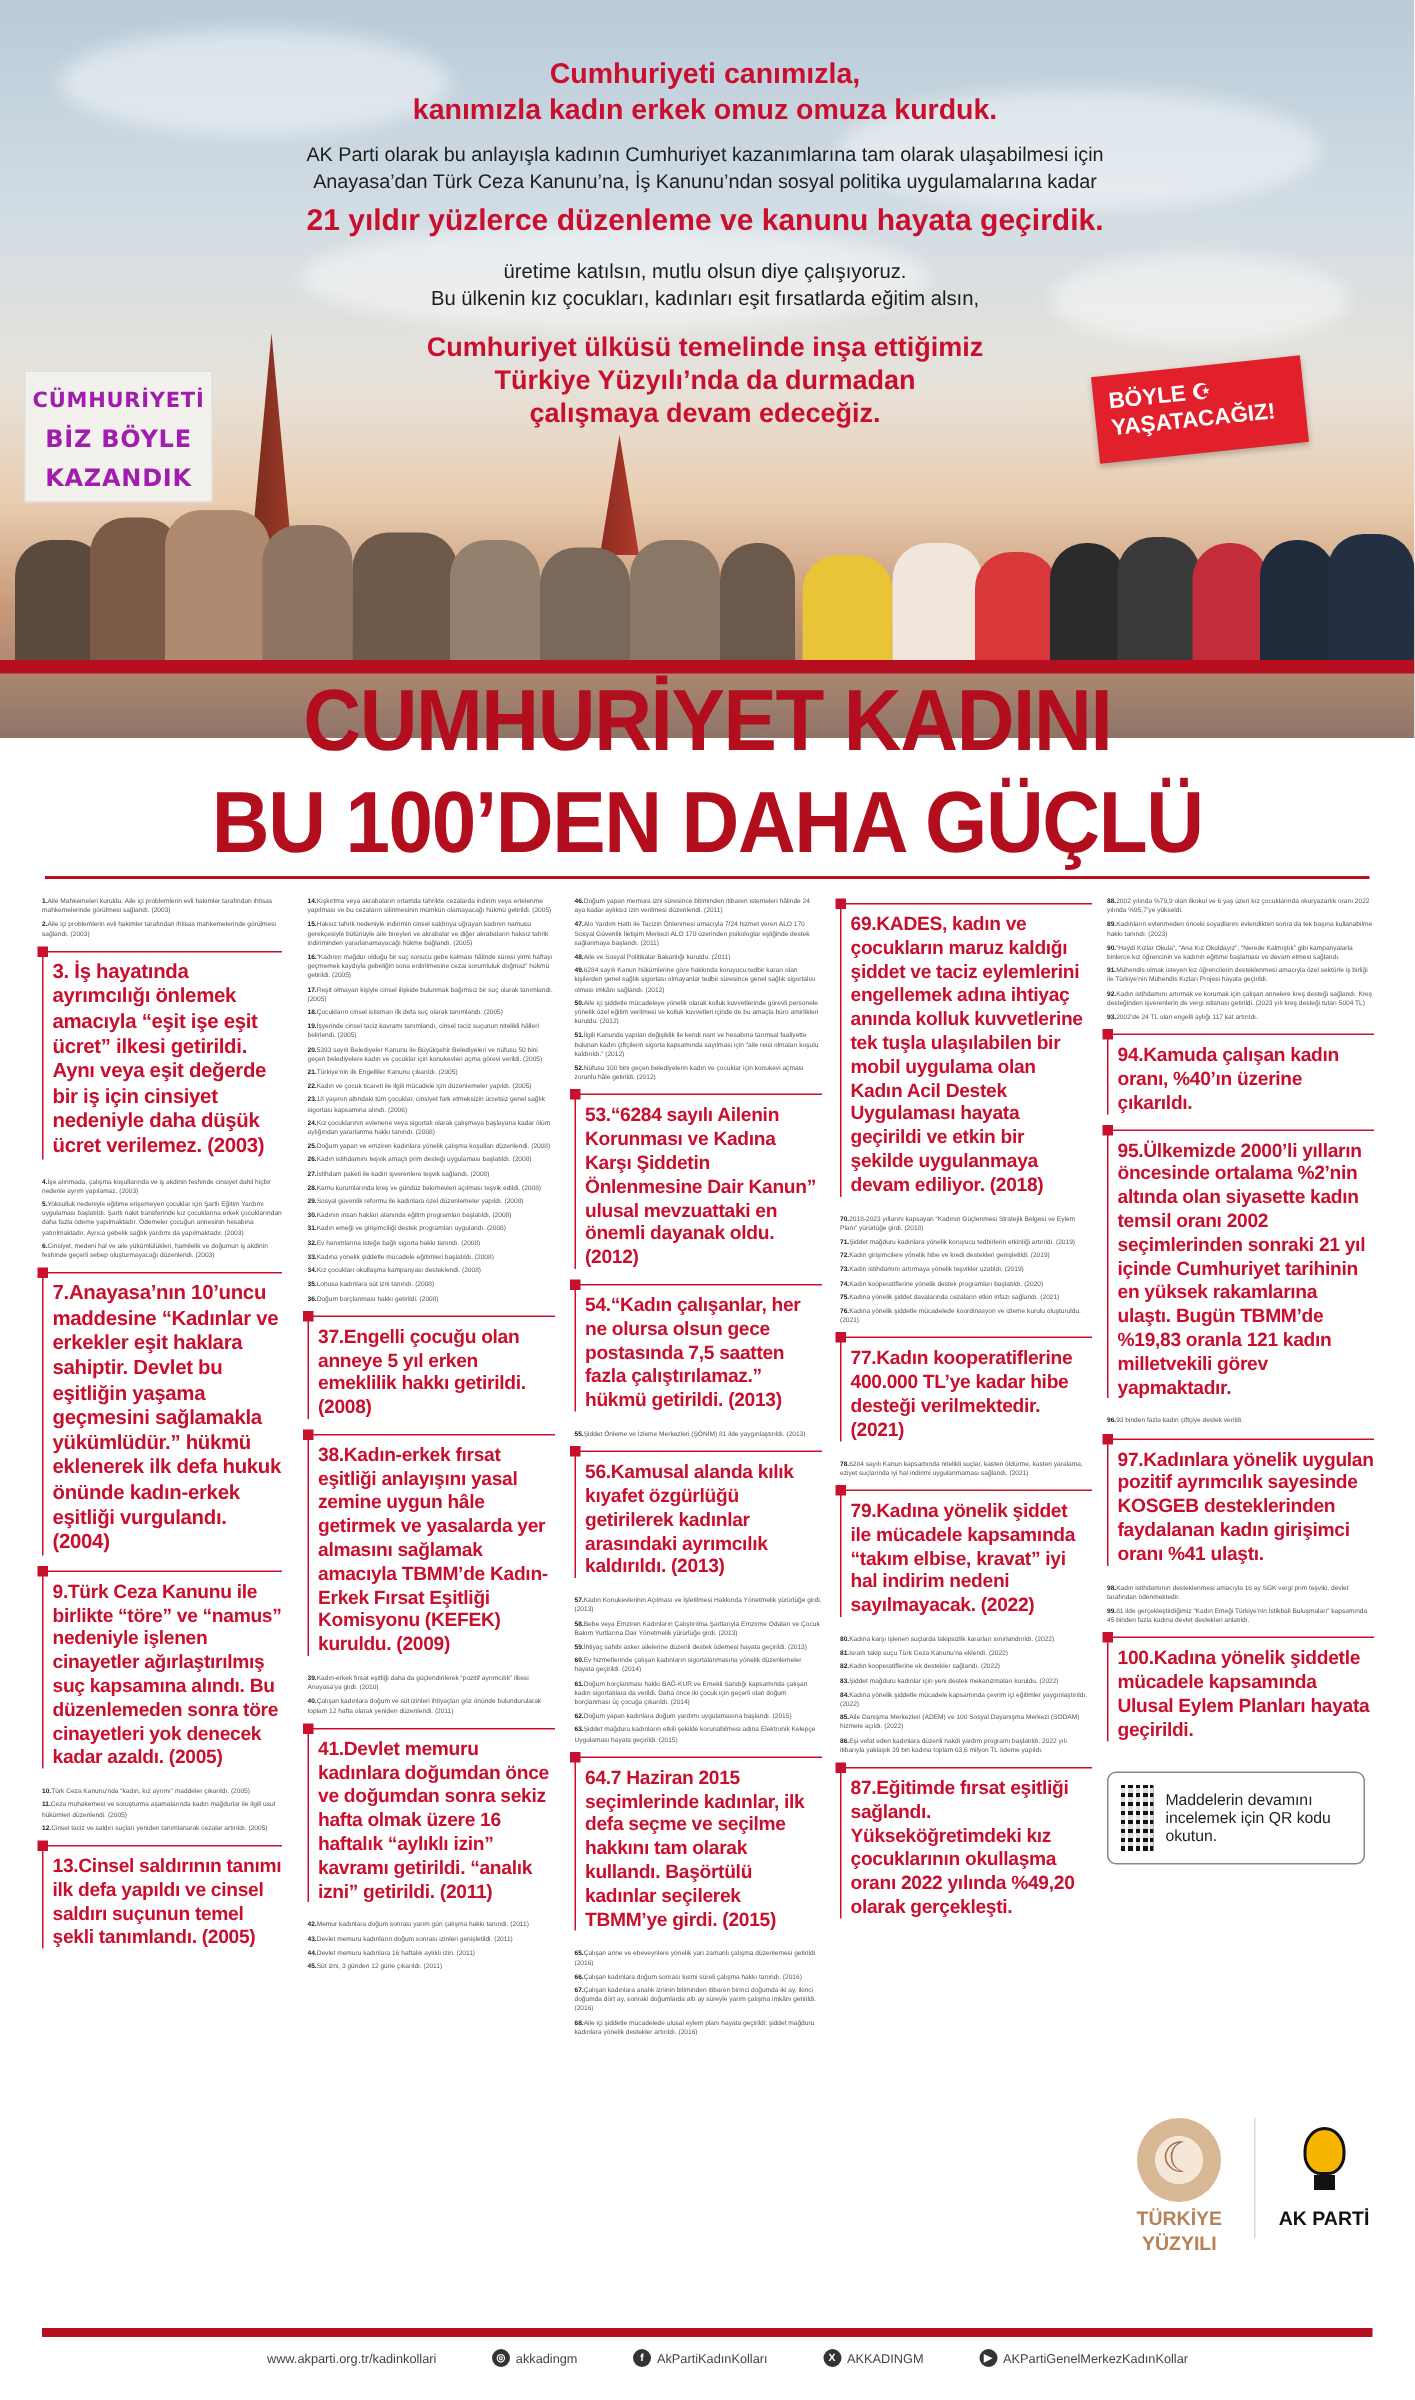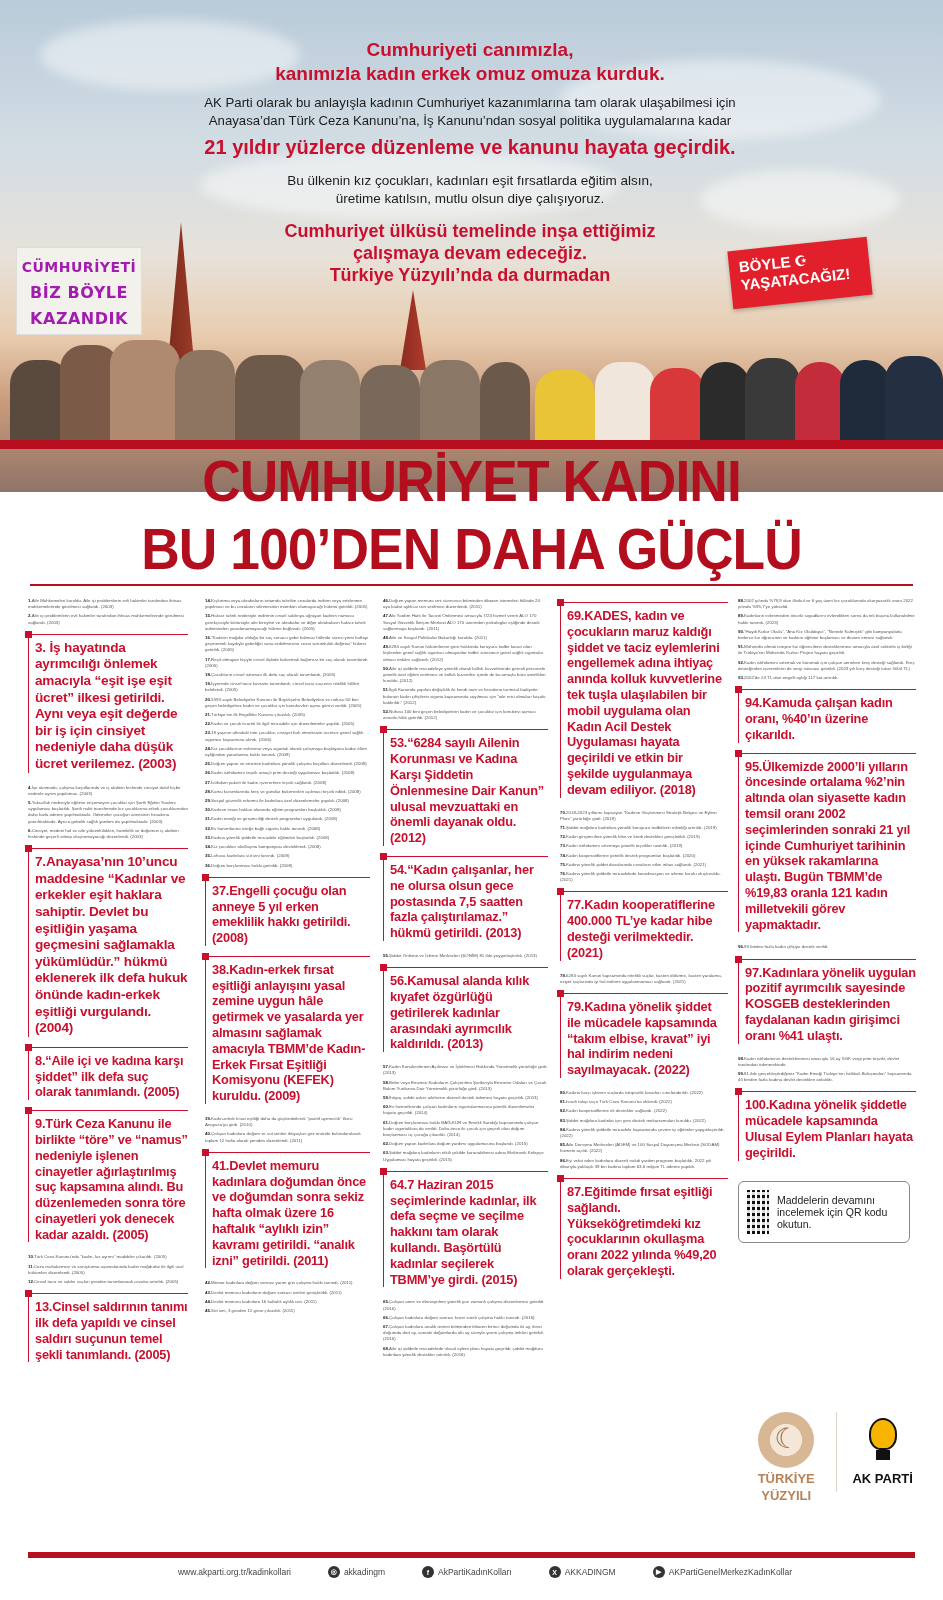--- a/index.html
+++ b/index.html
@@ -97,27 +97,27 @@
   <div class="hero-text t1 h-red">
     <div>Cumhuriyeti canımızla,</div>
     <div>kanımızla kadın erkek omuz omuza kurduk.</div>
   </div>
   <div class="hero-text t2 h-dark">
     <div>AK Parti olarak bu anlayışla kadının Cumhuriyet kazanımlarına tam olarak ulaşabilmesi için</div>
     <div>Anayasa’dan Türk Ceza Kanunu’na, İş Kanunu’ndan sosyal politika uygulamalarına kadar</div>
   </div>
   <div class="hero-text t3 h-red">21 yıldır yüzlerce düzenleme ve kanunu hayata geçirdik.</div>
   <div class="hero-text t4 h-dark">
+    <div>üretime katılsın, mutlu olsun diye çalışıyoruz.</div>
     <div>Bu ülkenin kız çocukları, kadınları eşit fırsatlarda eğitim alsın,</div>
-    <div>üretime katılsın, mutlu olsun diye çalışıyoruz.</div>
   </div>
   <div class="hero-text t5 h-red">
     <div>Cumhuriyet ülküsü temelinde inşa ettiğimiz</div>
+    <div>Türkiye Yüzyılı’nda da durmadan</div>
     <div>çalışmaya devam edeceğiz.</div>
-    <div>Türkiye Yüzyılı’nda da durmadan</div>
   </div>
 
   <div class="flag-left"></div>
   <div class="flag-mid"></div>
 
   <div class="sign">
     <div style="font-size:14px;">CÜMHURİYETİ</div>
     <div>BİZ BÖYLE</div>
     <div>KAZANDIK</div>
   </div>
@@ -159,23 +159,20 @@
   <div class="small"><b>1.</b><span>Aile Mahkemeleri kuruldu. Aile içi problemlerin evli hakimler tarafından ihtisas mahkemelerinde görülmesi sağlandı. (2003)</span></div>
   <div class="small"><b>2.</b><span>Aile içi problemlerin evli hakimler tarafından ihtisas mahkemelerinde görülmesi sağlandı. (2003)</span></div>
   <div class="hl">
       <span class="txt f14">3. İş hayatında ayrımcılığı önlemek amacıyla “eşit işe eşit ücret” ilkesi getirildi. Aynı veya eşit değerde bir iş için cinsiyet nedeniyle daha düşük ücret verilemez. (2003)</span>
     </div>
   <div class="small"><b>4.</b><span>İşe alınmada, çalışma koşullarında ve iş akdinin feshinde cinsiyet dahil hiçbir nedenle ayrım yapılamaz. (2003)</span></div>
   <div class="small"><b>5.</b><span>Yoksulluk nedeniyle eğitime erişemeyen çocuklar için Şartlı Eğitim Yardımı uygulaması başlatıldı. Şartlı nakit transferinde kız çocuklarına erkek çocuklarından daha fazla ödeme yapılmaktadır. Ödemeler çocuğun annesinin hesabına yatırılmaktadır. Ayrıca gebelik sağlık yardımı da yapılmaktadır. (2003)</span></div>
   <div class="small"><b>6.</b><span>Cinsiyet, medeni hal ve aile yükümlülükleri, hamilelik ve doğumun iş akdinin feshinde geçerli sebep oluşturmayacağı düzenlendi. (2003)</span></div>
   <div class="hl">
       <span class="txt f14">7.Anayasa’nın 10’uncu maddesine “Kadınlar ve erkekler eşit haklara sahiptir. Devlet bu eşitliğin yaşama geçmesini sağlamakla yükümlüdür.” hükmü eklenerek ilk defa hukuk önünde kadın-erkek eşitliği vurgulandı. (2004)</span>
-    </div>
-  <div class="hl">
-      <span class="txt f13">8.“Aile içi ve kadına karşı şiddet” ilk defa suç olarak tanımlandı. (2005)</span>
     </div>
   <div class="hl">
       <span class="txt f13">9.Türk Ceza Kanunu ile birlikte “töre” ve “namus” nedeniyle işlenen cinayetler ağırlaştırılmış suç kapsamına alındı. Bu düzenlemeden sonra töre cinayetleri yok denecek kadar azaldı. (2005)</span>
     </div>
   <div class="small"><b>10.</b><span>Türk Ceza Kanunu’nda “kadın, kız ayrımı” maddeler çıkarıldı. (2005)</span></div>
   <div class="small"><b>11.</b><span>Ceza muhakemesi ve soruşturma aşamalarında kadın mağdurlar ile ilgili usul hükümleri düzenlendi. (2005)</span></div>
   <div class="small"><b>12.</b><span>Cinsel taciz ve saldırı suçları yeniden tanımlanarak cezalar artırıldı. (2005)</span></div>
   <div class="hl">
       <span class="txt f13">13.Cinsel saldırının tanımı ilk defa yapıldı ve cinsel saldırı suçunun temel şekli tanımlandı. (2005)</span>
     </div>

